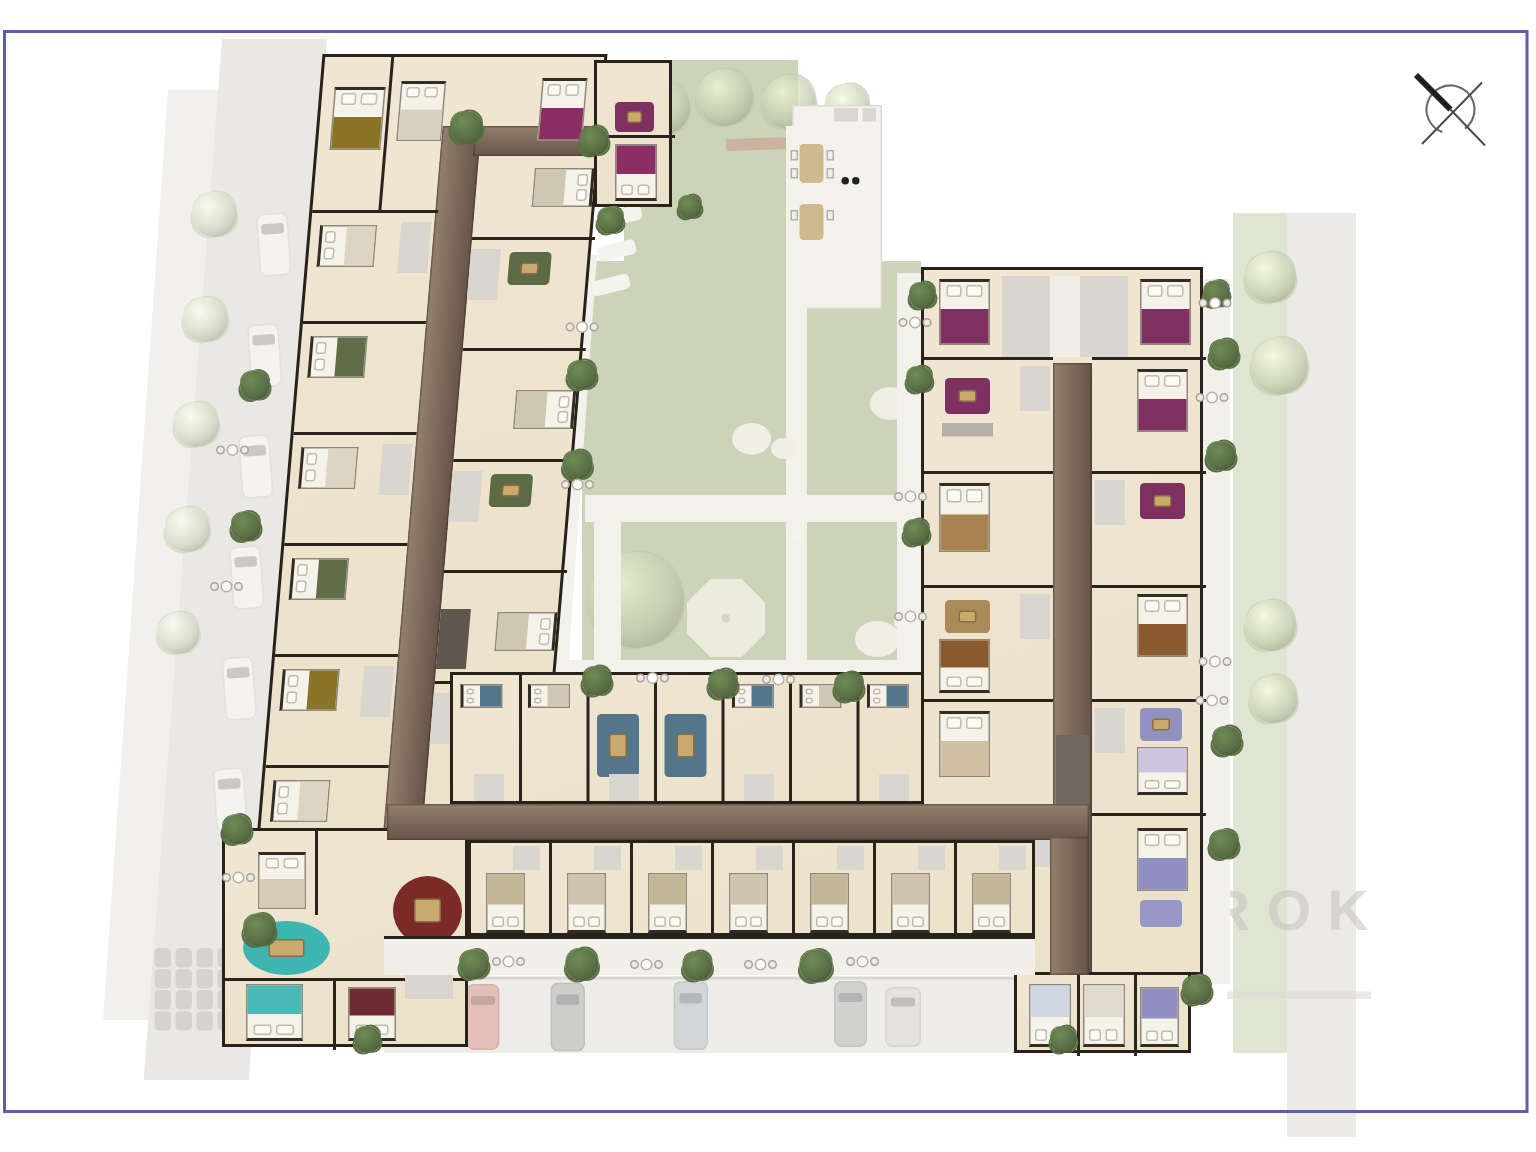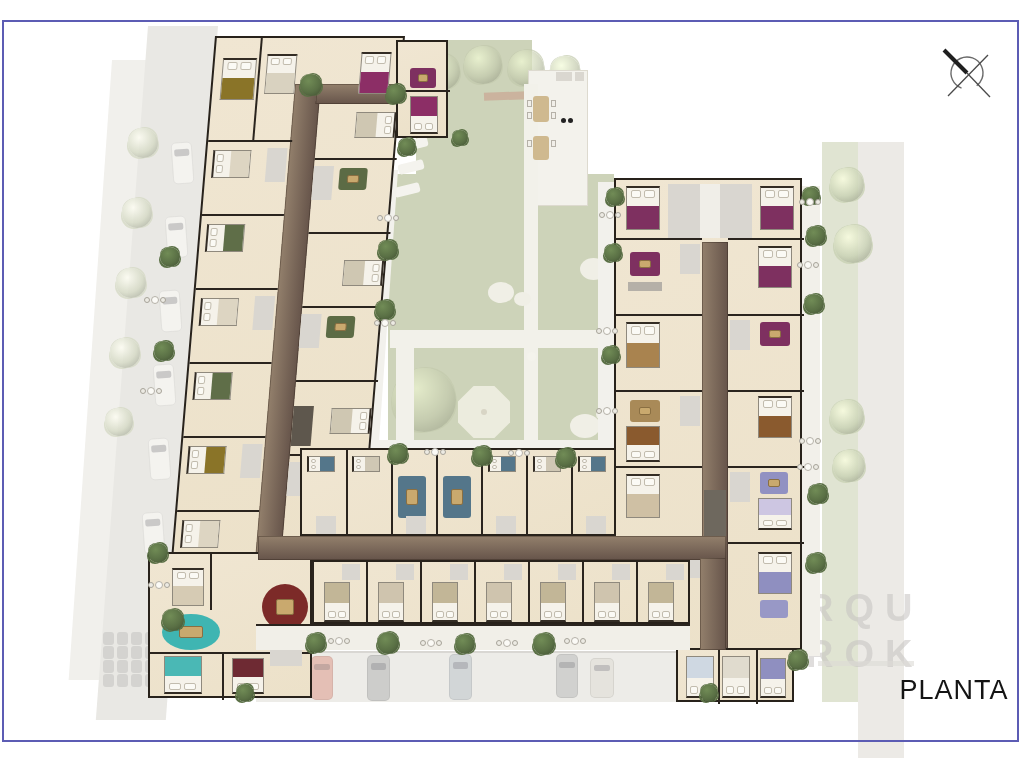--- a/index.html
+++ b/index.html
@@ -378,26 +378,24 @@
     </div>
 
   <svg class="compass" width="62" height="62" viewBox="0 0 62 62">
     <circle cx="31" cy="33" r="16" fill="none" stroke="#6a6a6a" stroke-width="1.4" stroke-dasharray="84 17" transform="rotate(110 31 33)"></circle>
     <line x1="8" y1="10" x2="31" y2="33" stroke="#1f1f1f" stroke-width="4"></line>
     <line x1="31" y1="33" x2="54" y2="57" stroke="#4a4a4a" stroke-width="1.3"></line>
     <line x1="12" y1="56" x2="52" y2="15" stroke="#4a4a4a" stroke-width="1.3"></line>
   </svg>
 
   <div class="wm">
-    <div>RQU</div>
     <div>ROK</div>
   </div>
 
   <div class="title">
-    <div>PLANTA</div>
   </div>
 <div class="item" style="left: 112px; top: 60px; width: 40px; height: 620px; z-index: 1; transform-origin: 0px 0px; transform: skewX(-4deg); background: rgb(241, 240, 236);"></div>
     <div class="item" style="left: 148px; top: 26px; width: 70px; height: 694px; z-index: 1; transform-origin: 0px 0px; transform: skewX(-4.3deg); background: rgb(233, 232, 228);"></div>
     <div class="item" style="left: 128px; top: 128px; width: 30px; height: 30px; z-index: 2; opacity: 0.75; border-radius: 50%; background: radial-gradient(circle at 38% 32%, rgb(255, 255, 244), rgb(212, 217, 195) 55%, rgb(148, 152, 137)); box-shadow: rgb(212, 217, 195) 3px 2px 0px -2px, rgb(212, 217, 195) -3px 3px 0px -2px, rgb(212, 217, 195) 2px -3px 0px -2px, rgb(212, 217, 195) -2px -2px 0px -2px;"></div>
     <div class="item" style="left: 122px; top: 198px; width: 30px; height: 30px; z-index: 2; opacity: 0.75; border-radius: 50%; background: radial-gradient(circle at 38% 32%, rgb(255, 255, 244), rgb(212, 217, 195) 55%, rgb(148, 152, 137)); box-shadow: rgb(212, 217, 195) 3px 2px 0px -2px, rgb(212, 217, 195) -3px 3px 0px -2px, rgb(212, 217, 195) 2px -3px 0px -2px, rgb(212, 217, 195) -2px -2px 0px -2px;"></div>
     <div class="item" style="left: 116px; top: 268px; width: 30px; height: 30px; z-index: 2; opacity: 0.75; border-radius: 50%; background: radial-gradient(circle at 38% 32%, rgb(255, 255, 244), rgb(212, 217, 195) 55%, rgb(148, 152, 137)); box-shadow: rgb(212, 217, 195) 3px 2px 0px -2px, rgb(212, 217, 195) -3px 3px 0px -2px, rgb(212, 217, 195) 2px -3px 0px -2px, rgb(212, 217, 195) -2px -2px 0px -2px;"></div>
     <div class="item" style="left: 110px; top: 338px; width: 30px; height: 30px; z-index: 2; opacity: 0.75; border-radius: 50%; background: radial-gradient(circle at 38% 32%, rgb(255, 255, 244), rgb(212, 217, 195) 55%, rgb(148, 152, 137)); box-shadow: rgb(212, 217, 195) 3px 2px 0px -2px, rgb(212, 217, 195) -3px 3px 0px -2px, rgb(212, 217, 195) 2px -3px 0px -2px, rgb(212, 217, 195) -2px -2px 0px -2px;"></div>
     <div class="item" style="left: 105px; top: 408px; width: 28px; height: 28px; z-index: 2; opacity: 0.75; border-radius: 50%; background: radial-gradient(circle at 38% 32%, rgb(255, 255, 244), rgb(212, 217, 195) 55%, rgb(148, 152, 137)); box-shadow: rgb(212, 217, 195) 3px 2px 0px -2px, rgb(212, 217, 195) -3px 3px 0px -2px, rgb(212, 217, 195) 2px -3px 0px -2px, rgb(212, 217, 195) -2px -2px 0px -2px;"></div>
     <div class="item" style="left: 172px; top: 142px; width: 21px; height: 42px; z-index: 2; opacity: 0.9; transform: rotate(-4deg); background: rgb(246, 245, 241); border-radius: 5px; border: 1px solid rgba(0, 0, 0, 0.08);">
       <div class="glass"></div>

